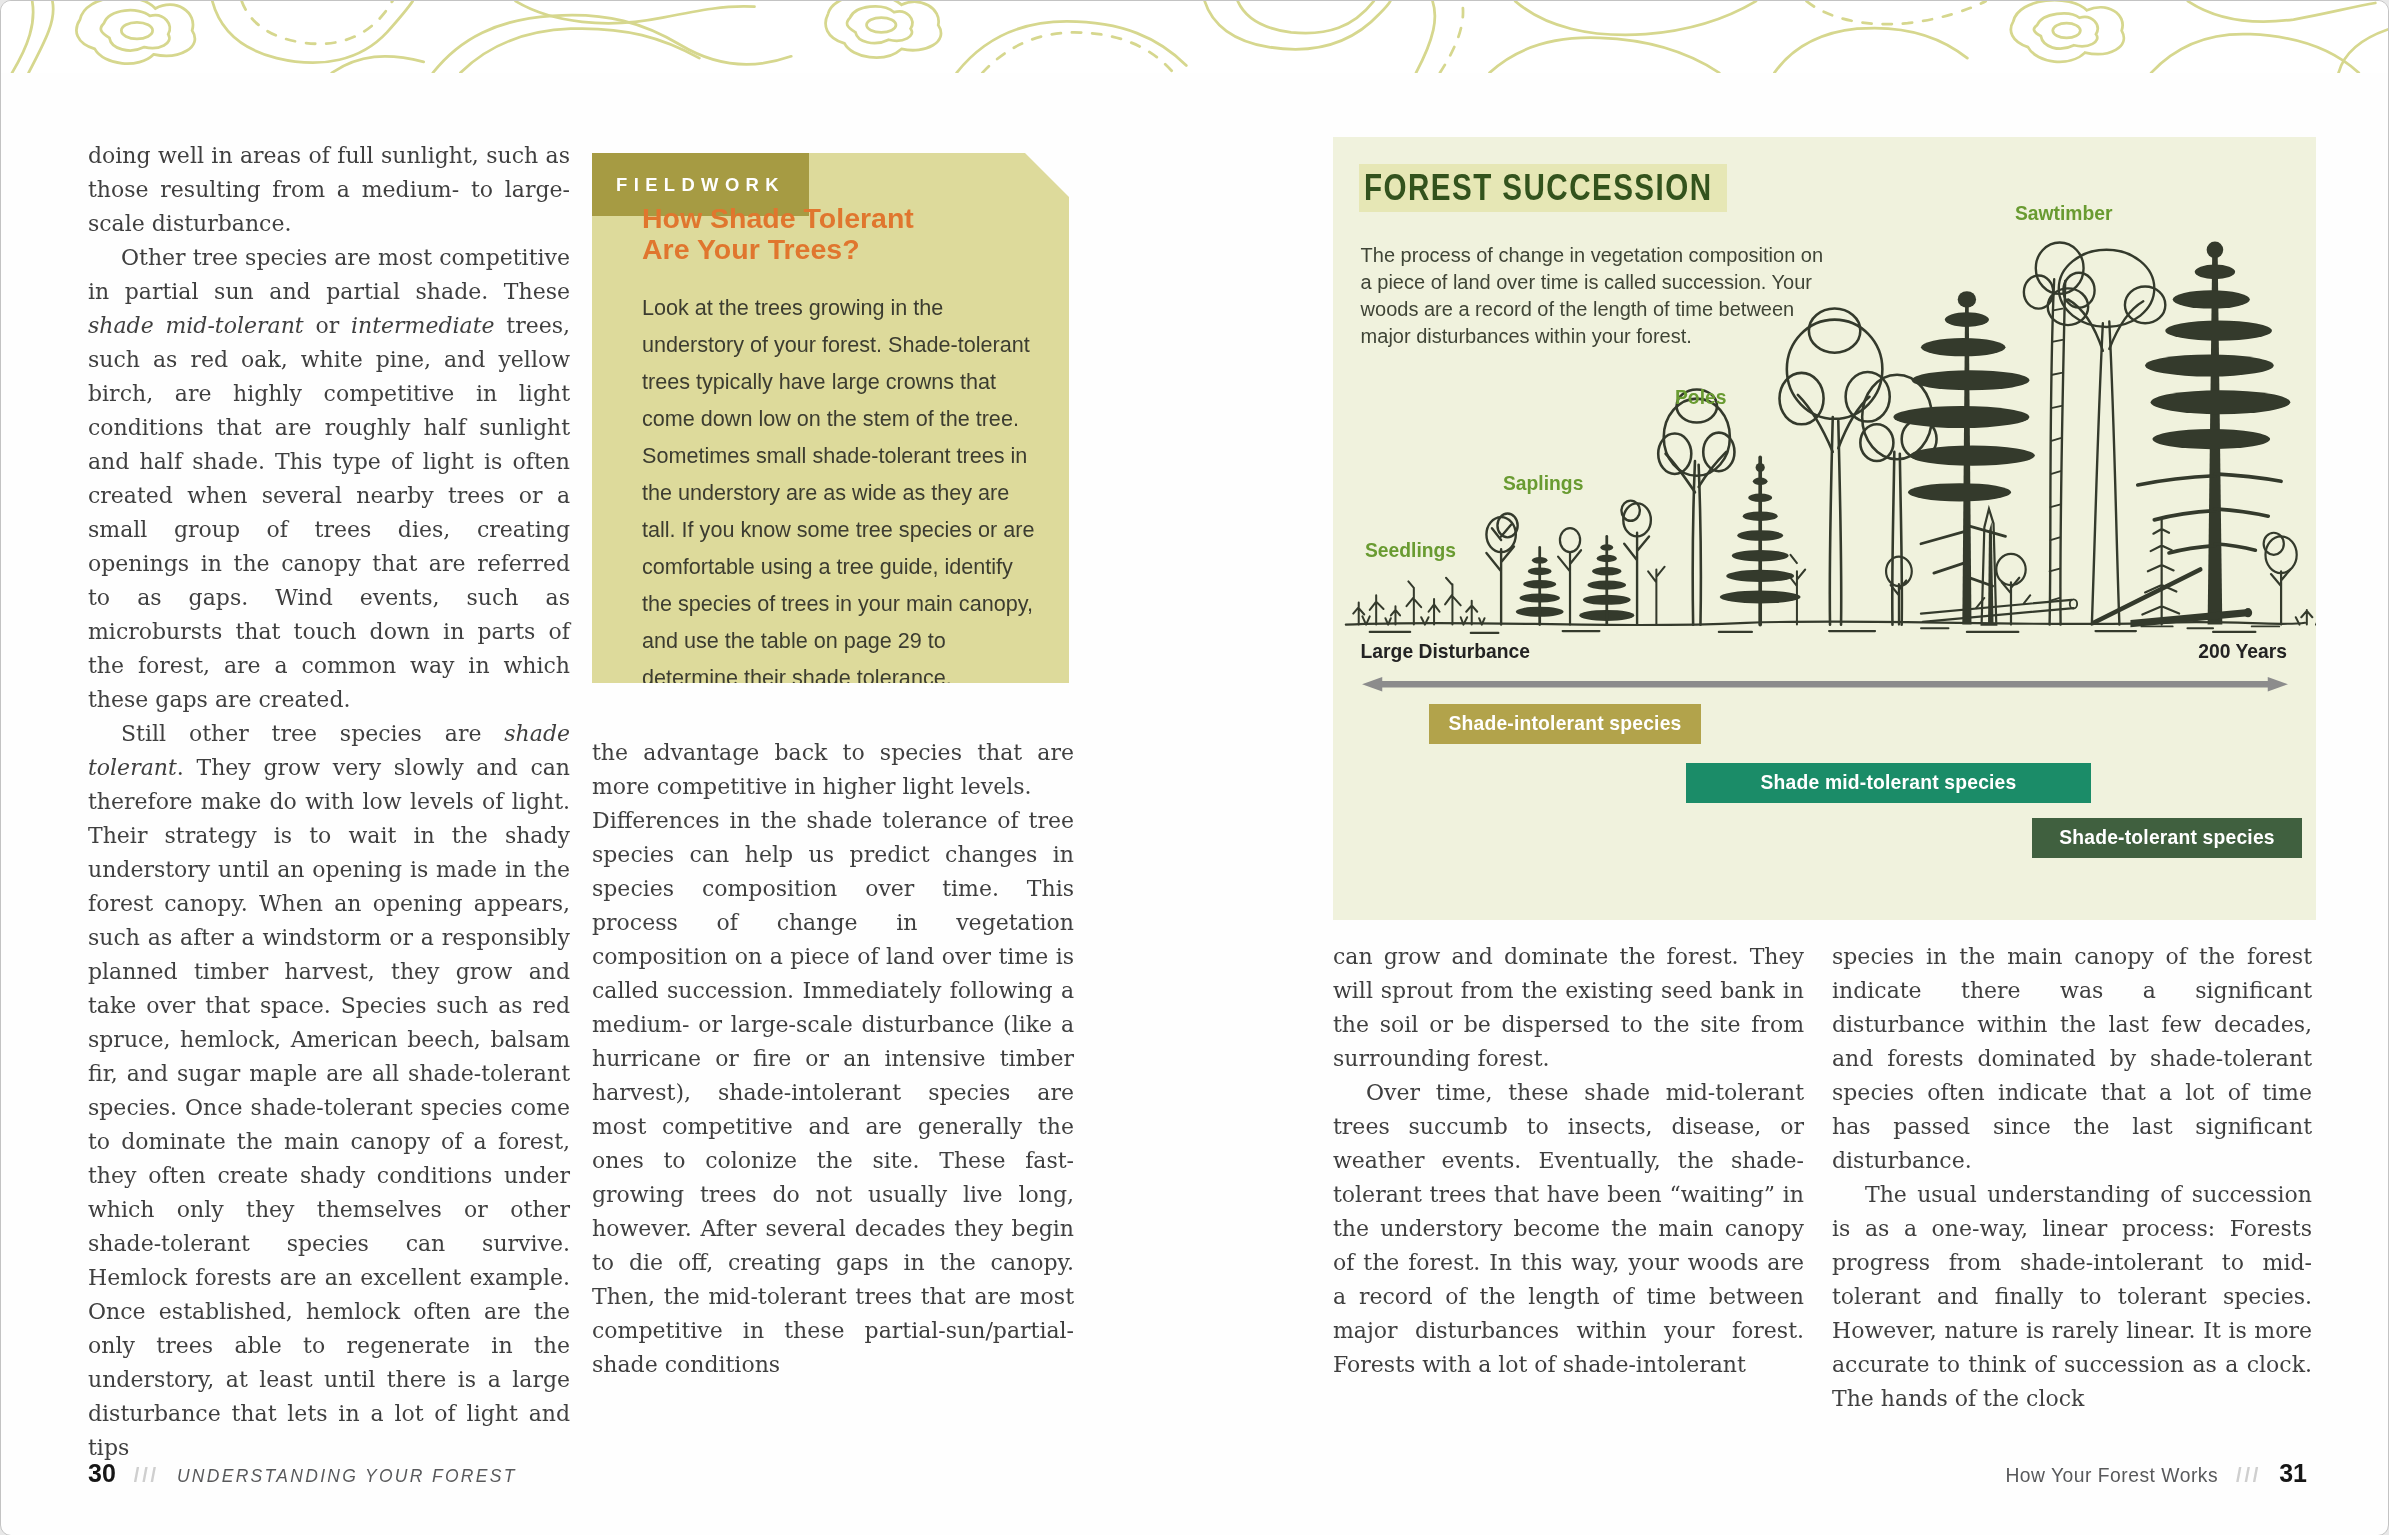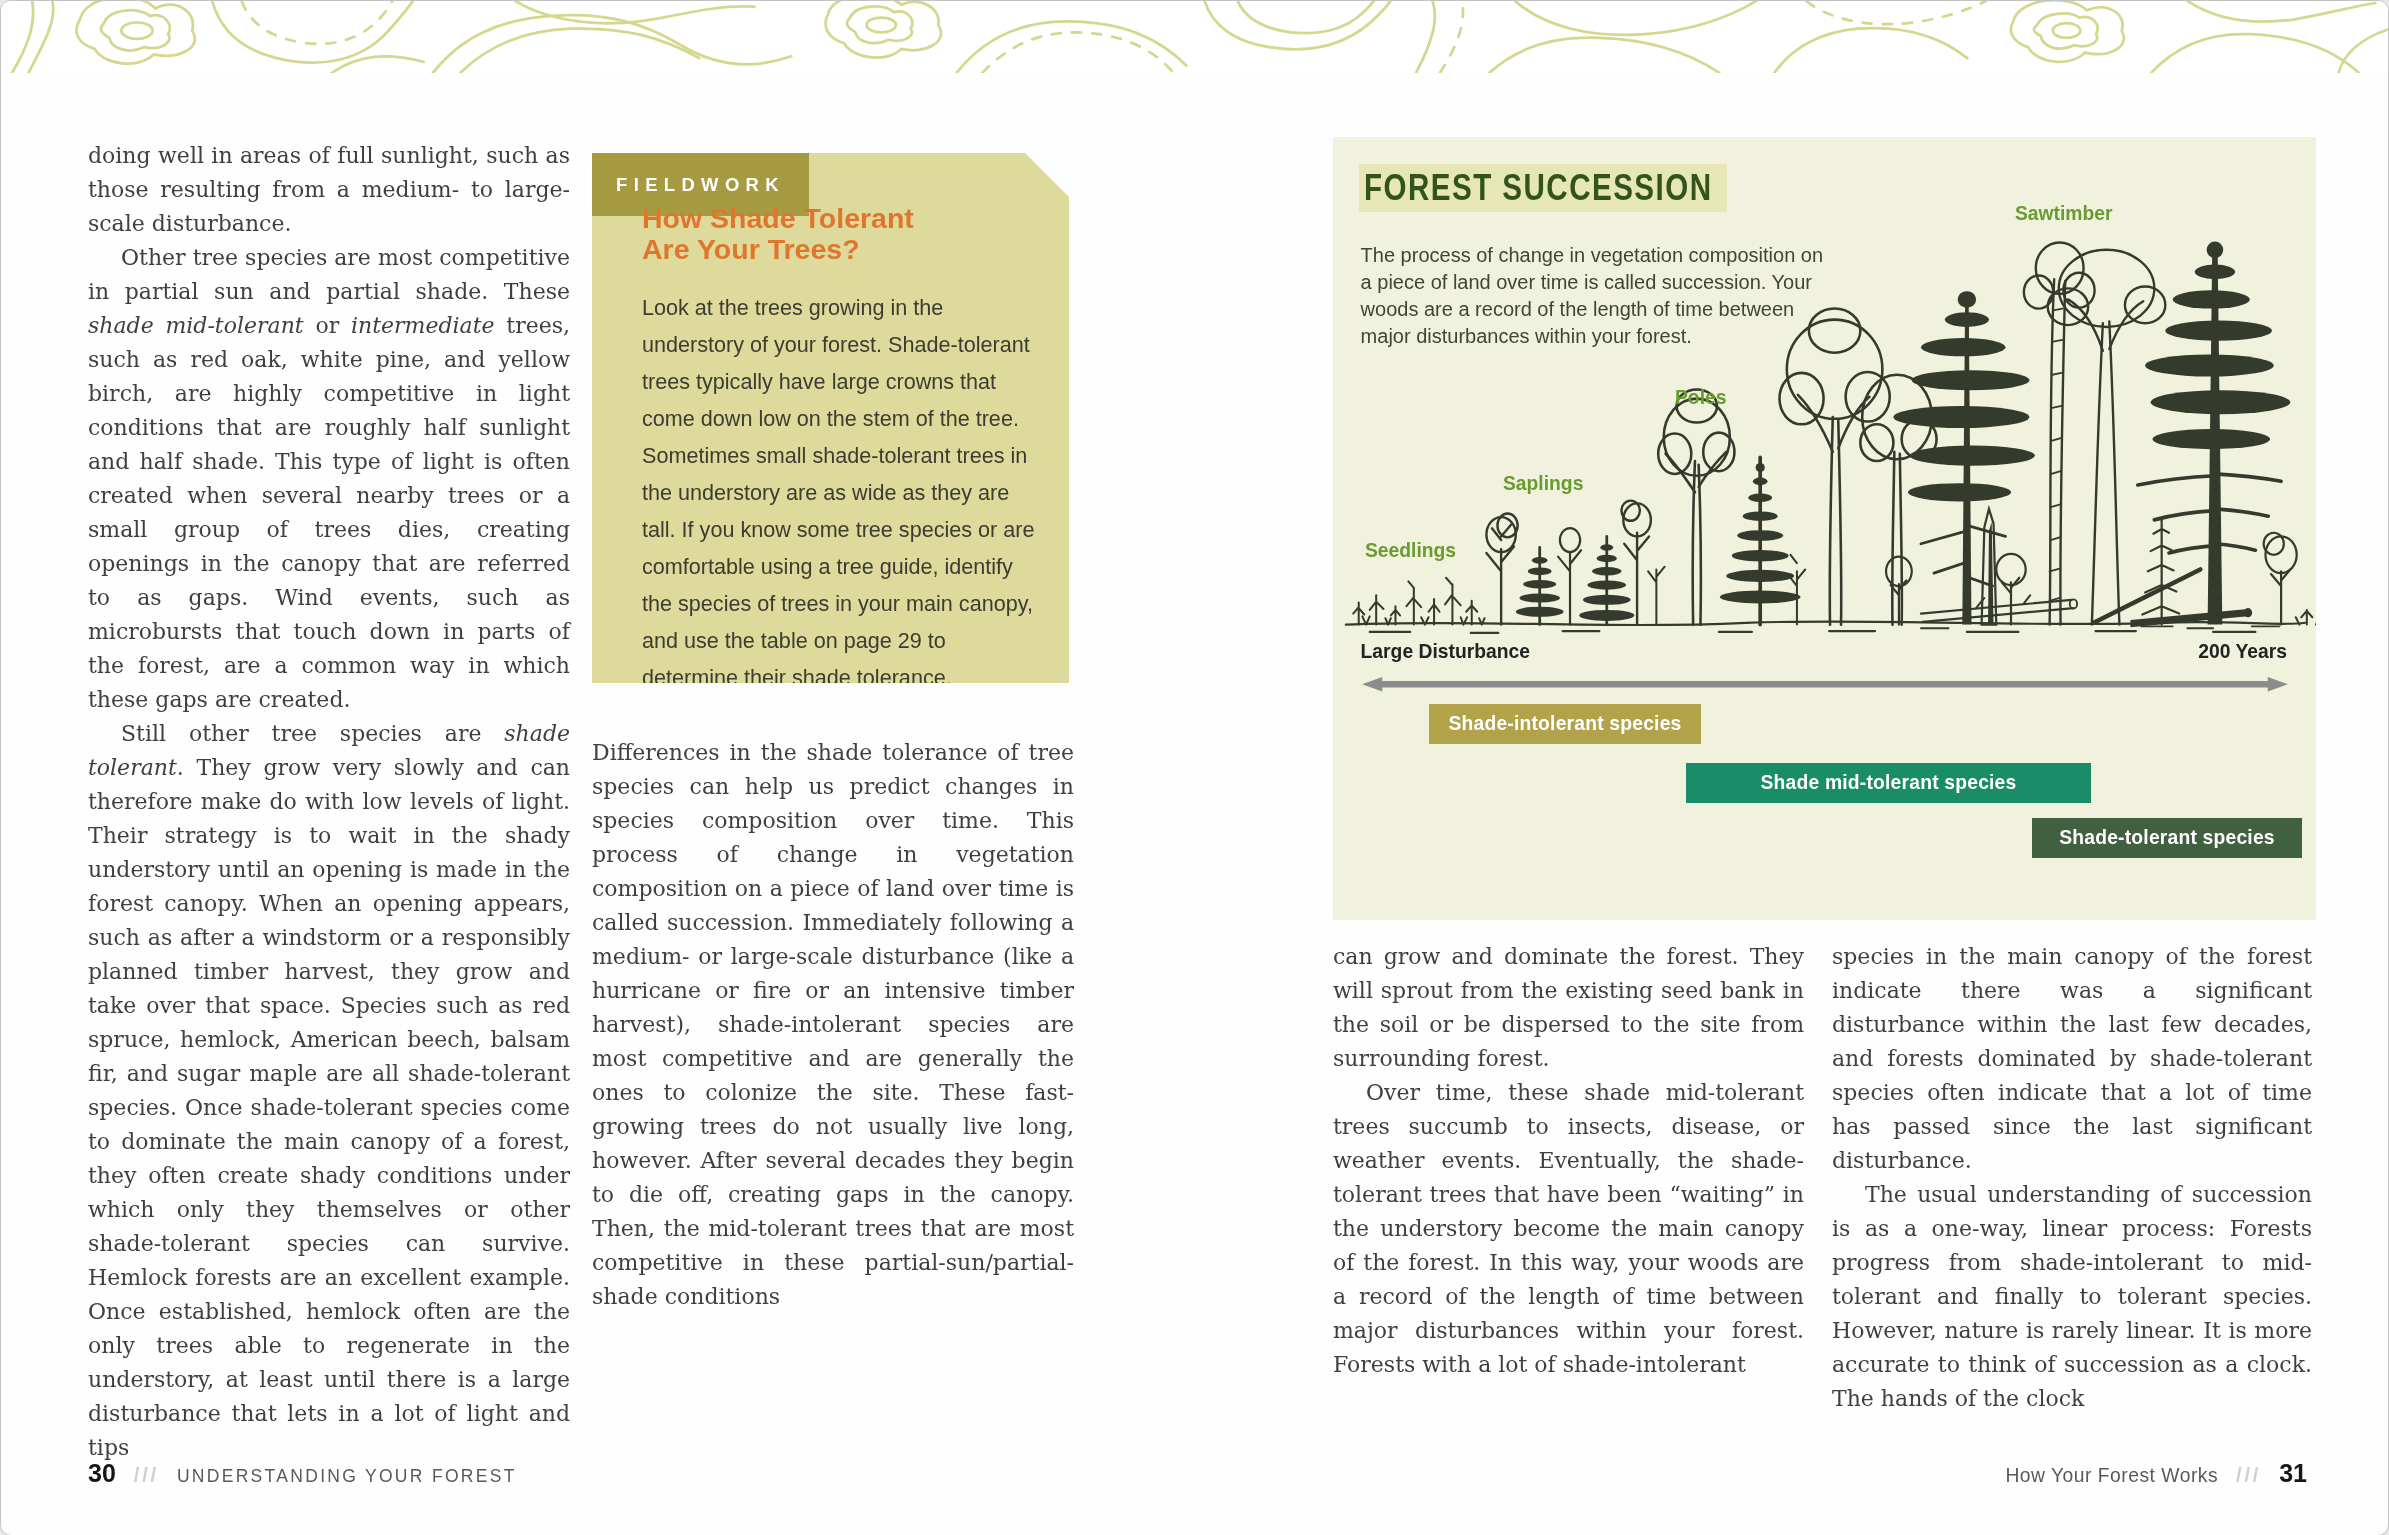--- a/index.html
+++ b/index.html
@@ -46,21 +46,21 @@
   .band-intolerant{left:96px;top:567px;width:272px;}
   .band-midtolerant{left:353px;top:626px;width:405px;}
   .band-tolerant{left:699px;top:681px;width:270px;}
   .trees{position:absolute;left:0;top:74px;}
   
   .footer{position:absolute;top:1458px;display:flex;align-items:baseline;gap:18px;}
   .footer-left{left:87px;}
   .footer-right{right:81px;}
   .pg-num{font-weight:700;font-size:25px;color:#161616;}
   .slashes{color:#cfcfcf;font-size:20px;font-weight:700;letter-spacing:2.8px;}
-  .footer-book{font-size:17.5px;letter-spacing:2.3px;color:#58595b;}
+  .footer-book{font-size:17.5px;letter-spacing:2.3px;color:#58595b;font-style:italic;}
   .footer-chapter{font-size:19.3px;letter-spacing:0.5px;color:#58595b;}
 </style>
 </head>
 <body>
 
 <div class="spread">
 
   <div class="topo-band">
     <svg width="2389" height="72" viewBox="0 0 2600 78" fill="none" stroke="#d6d78e" stroke-width="3" stroke-linecap="round">
       <path d="M86 20 C92 -8 150 -12 168 8 C190 -4 214 12 208 32 C220 50 194 64 166 58 C150 74 112 70 102 52 C82 46 78 32 86 20 Z"></path>
@@ -107,20 +107,21 @@
       <span>FIELDWORK</span>
     </div>
     <div class="fw-heading">
       <div>How Shade Tolerant</div>
       <div>Are Your Trees?</div>
     </div>
     <div class="fw-body">Look at the trees growing in the understory of your forest. Shade-tolerant trees typically have large crowns that come down low on the stem of the tree. Sometimes small shade-tolerant trees in the understory are as wide as they are tall. If you know some tree species or are comfortable using a tree guide, identify the species of trees in your main canopy, and use the table on page 29 to determine their shade tolerance.</div>
   </div>
 
   <div class="body-col" style="left:591px;top:735px;width:482px;">
+    <p>the advantage back to species that are more competitive in higher light levels.</p>
     <p>Differences in the shade tolerance of tree species can help us predict changes in species composition over time. This process of change in vegetation composition on a piece of land over time is called succession. Immediately following a medium- or large-scale disturbance (like a hurricane or fire or an intensive timber harvest), shade-intolerant species are most competitive and are generally the ones to colonize the site. These fast-growing trees do not usually live long, however. After several decades they begin to die off, creating gaps in the canopy. Then, the mid-tolerant trees that are most competitive in these partial-sun/partial-shade conditions</p>
   </div>
 
   <div class="footer footer-left">
     <span class="pg-num">30</span>
     <span class="slashes">///</span>
     <span class="footer-book">UNDERSTANDING YOUR FOREST</span>
   </div>
 
   <div class="diagram">

